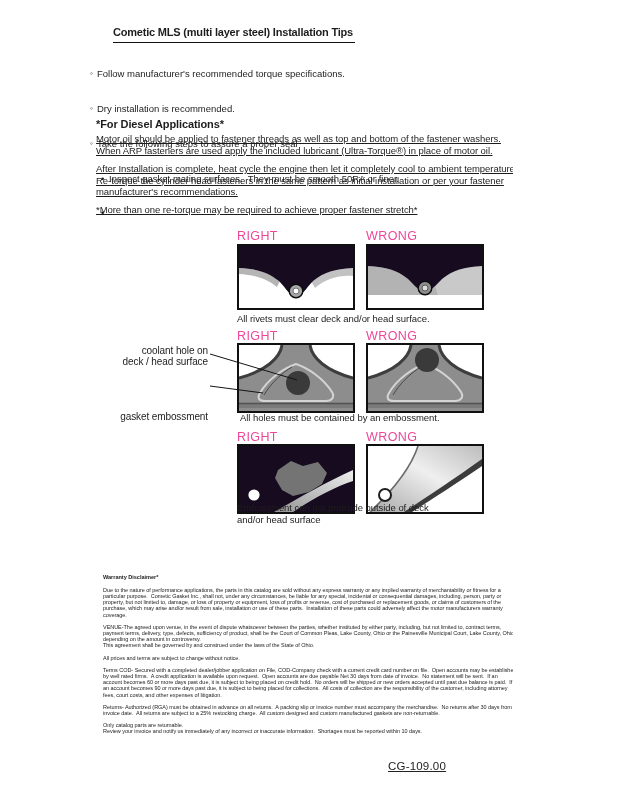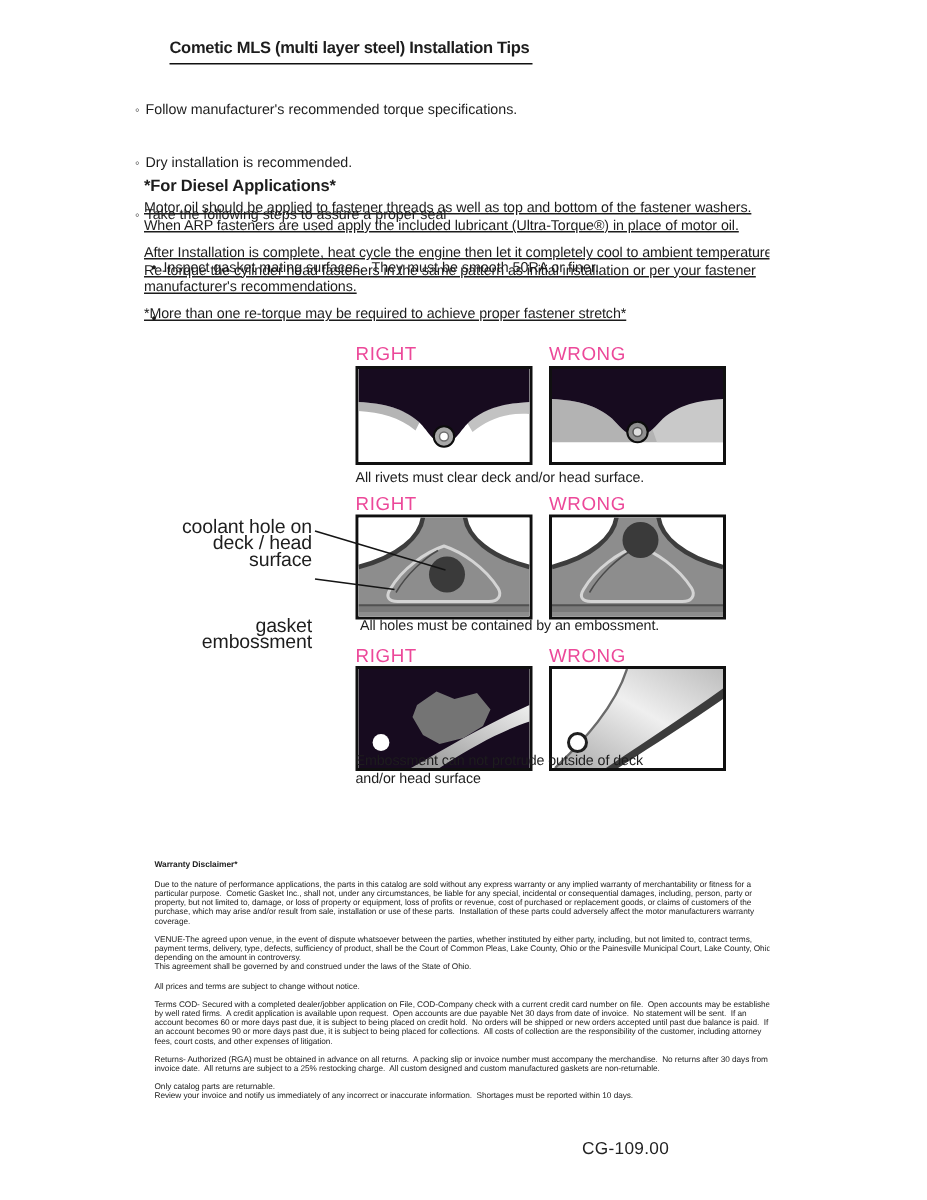--- a/index.html
+++ b/index.html
@@ -12,26 +12,26 @@
   .brow{display:flex;}
   .brow .mk{width:7px;flex:0 0 7px;font-size:8.5px;line-height:11.6px;}
   .brow.sub{margin-left:11px;}
   .brow.sub .mk{font-size:9.5px;width:8px;flex-basis:8px;}
   .h2{font-size:11px;font-weight:bold;letter-spacing:-0.1px;}
   .para{font-size:9.5px;line-height:11.6px;letter-spacing:-0.05px;width:432px;text-decoration:underline;}
   .figlabel{width:118px;text-align:left;font-size:12.5px;letter-spacing:0.4px;color:#ec4899;}
   .panel{width:118px;height:66px;border:2px solid #101010;box-sizing:border-box;background:#fff;}
   .panel svg{display:block;width:100%;height:100%;}
   .caption{font-size:9.5px;line-height:11.5px;letter-spacing:-0.05px;white-space:pre-wrap;}
-  .callout{font-size:13px;line-height:11px;text-align:right;letter-spacing:-0.1px;}
+  .callout{font-size:10px;line-height:11px;text-align:right;letter-spacing:-0.1px;}
   .leader{pointer-events:none;z-index:5;}
   .disc{width:415px;font-size:5.5px;line-height:6.2px;letter-spacing:-0.04px;color:#232323;}
   .disc p{margin:0 0 6px 0;white-space:pre-wrap;}
   .disc .dh{font-weight:bold;margin-bottom:6.5px;font-size:5.6px;}
-  .pagecode{font-size:11.5px;letter-spacing:0.2px;color:#222;}
+  .pagecode{font-size:11.5px;letter-spacing:0.2px;color:#222;text-decoration:underline;}
 </style>
 </head>
 <body>
 
 <div class="page">
 
   <div class="abs title" style="left:113px;top:26px;">Cometic MLS (multi layer steel) Installation Tips</div>
 
   <div class="abs bullets" style="left:90px;top:45px;width:470px;">
     <div class="brow">

